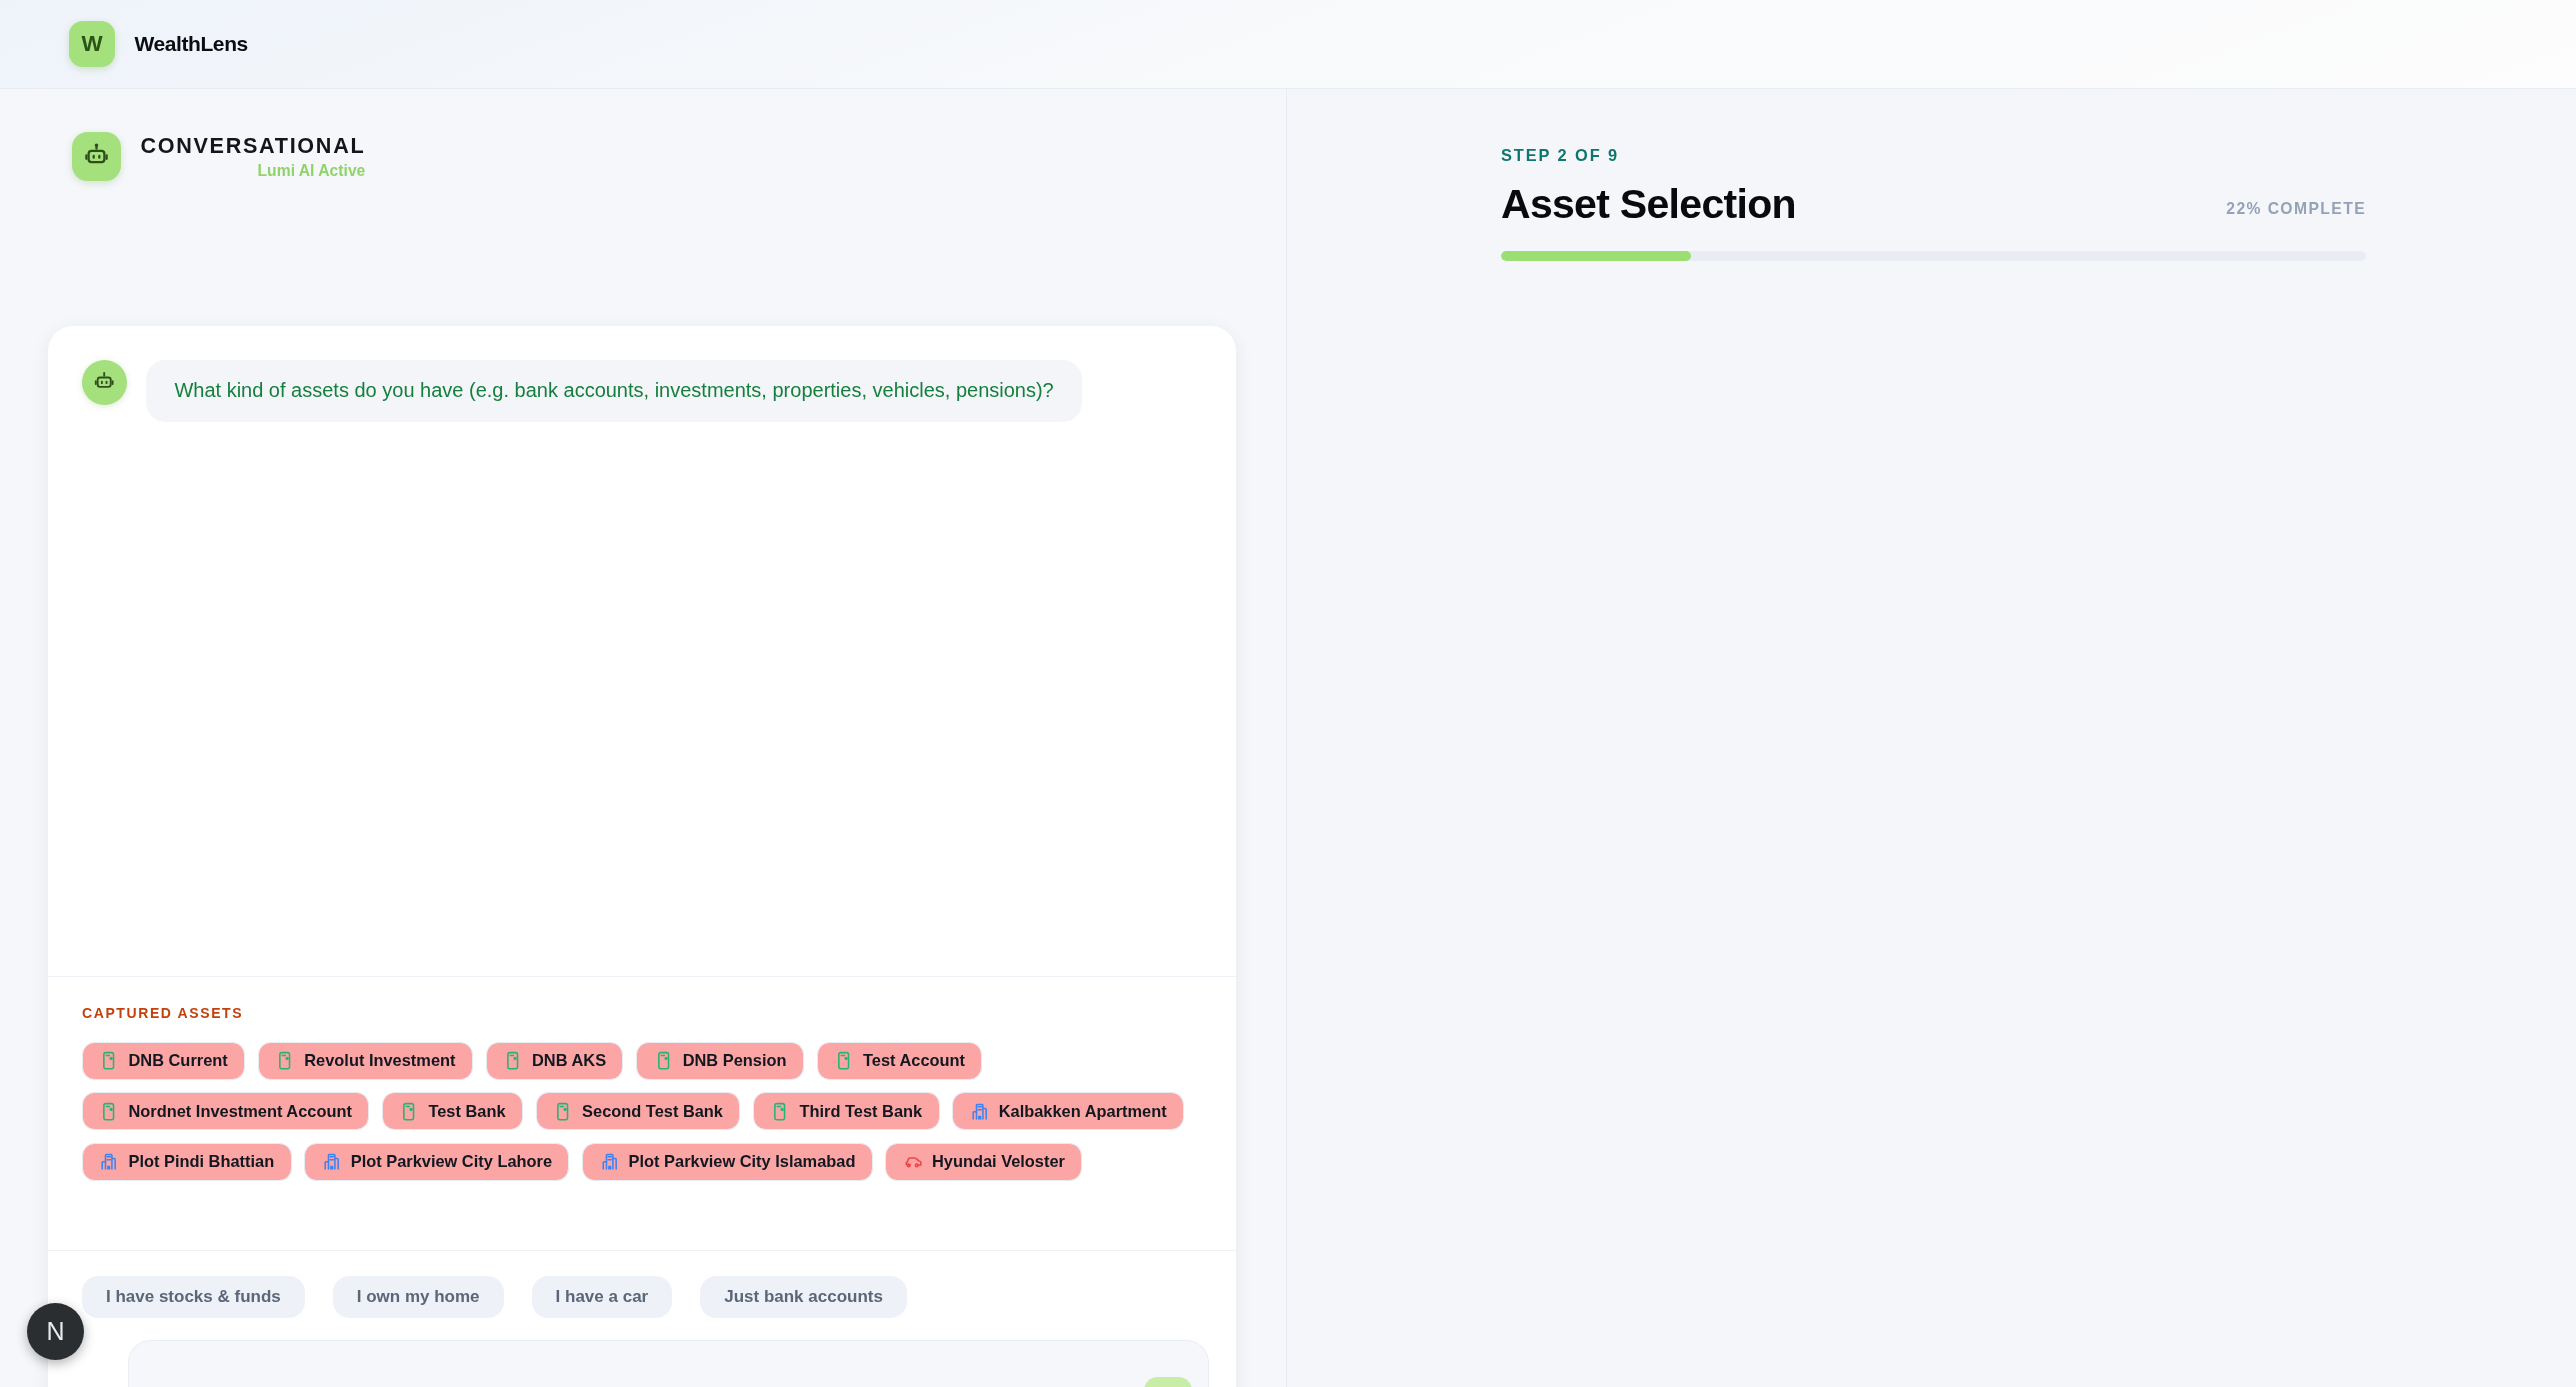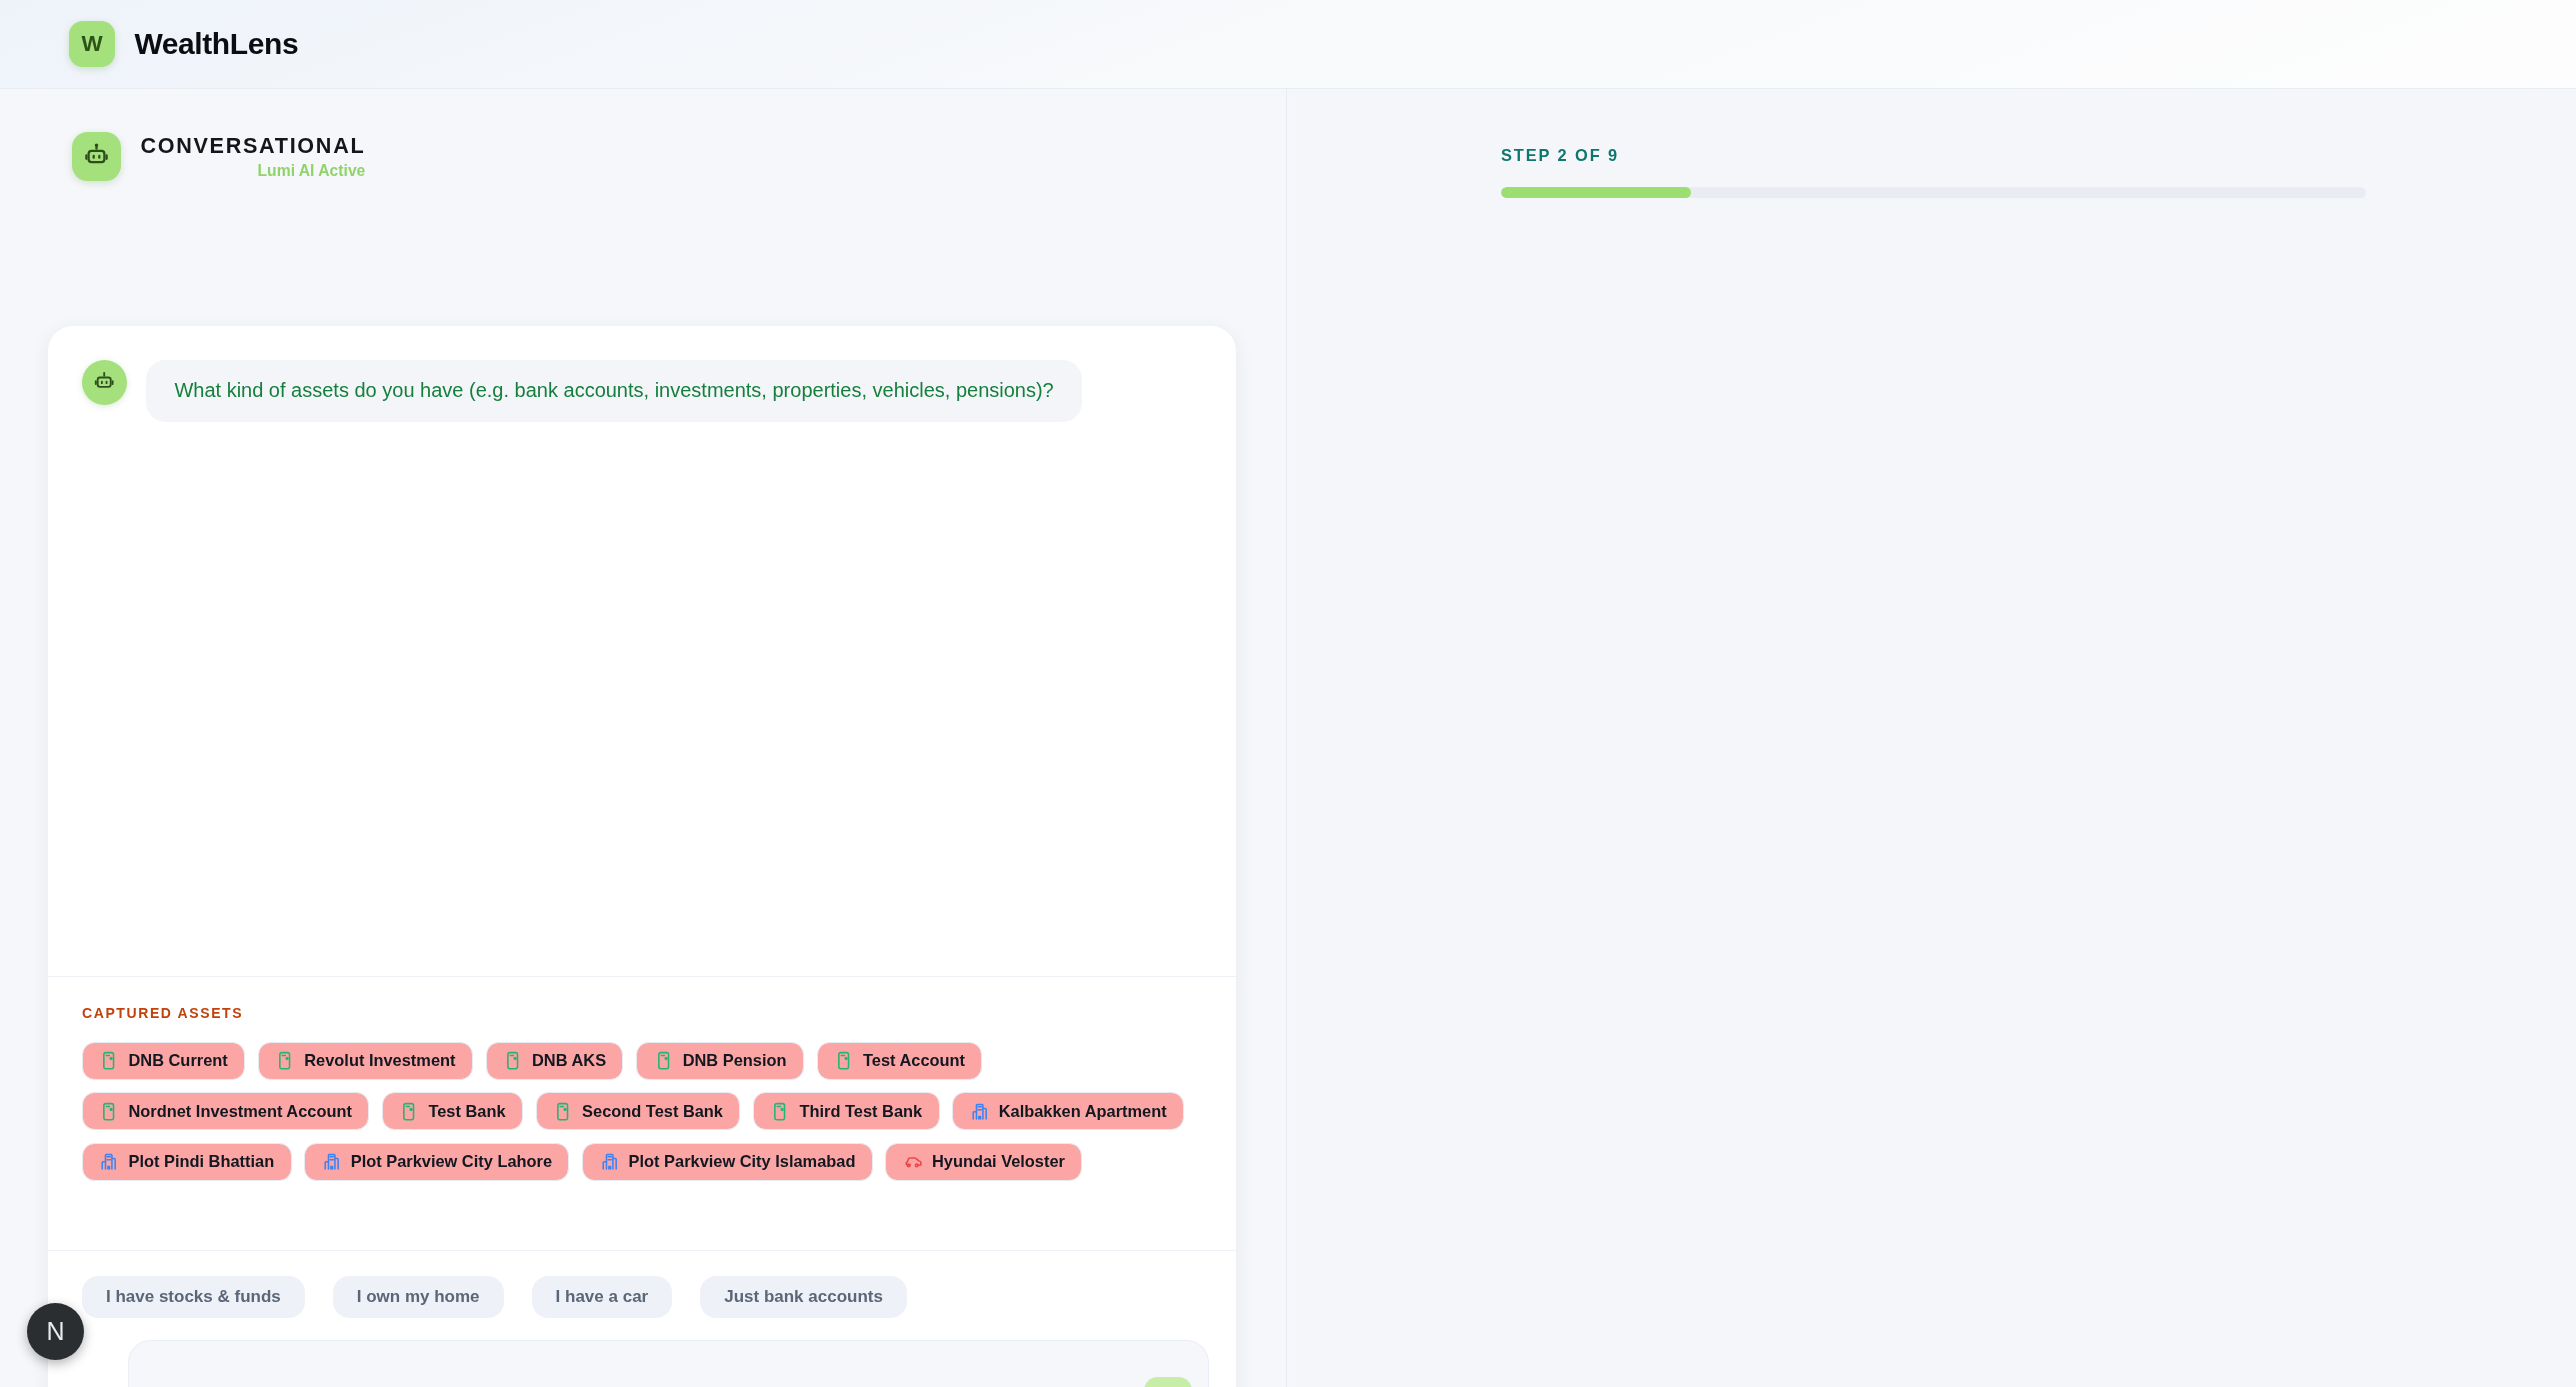--- a/index.html
+++ b/index.html
@@ -24,21 +24,21 @@
     padding-left: 69px;
   }
   .brand { display: flex; align-items: center; gap: 19.4px; }
   .brand-badge {
     width: 46px; height: 46px; border-radius: 14px;
     background: #a4e07c;
     display: flex; align-items: center; justify-content: center;
     font-size: 22.4px; font-weight: 700; color: #2e5318;
     box-shadow: 0 2.2px 7.5px rgba(120,170,90,.30);
   }
-  .brand-name { font-size: 30px; font-weight: 700; color: #0b0d10; letter-spacing: -0.4px; }
+  .brand-name { font-size: 21px; font-weight: 700; color: #0b0d10; letter-spacing: -0.4px; }
 
   
   .stage { position: absolute; top: 89px; left: 0; width: 2324px; height: 1298px; padding-left: 36px; }
   .left-pane {
     position: absolute; top: 0; left: 0;
     width: 1287px; height: 1298px;
     background: #f5f7fa;
     border-right: 1.5px solid #e7ecf3;
   }
   .right-pane {
@@ -412,20 +412,24 @@
 
     </div>
 
     <div class="profile-fab">N</div>
   </div>
 
   <div class="right-pane">
 
     <div class="step-head">
       <div class="step-eyebrow">STEP 2 OF 9</div>
+      <div class="step-title-row">
+        <div class="step-title">Asset Selection</div>
+        <div class="pct-complete">22% COMPLETE</div>
+      </div>
       <div class="progress-track">
         <div class="progress-fill" id="progress-fill" style="width: 22%;"></div>
       </div>
     </div>
 
   </div>
 </div>
 
 
 </body></html>

